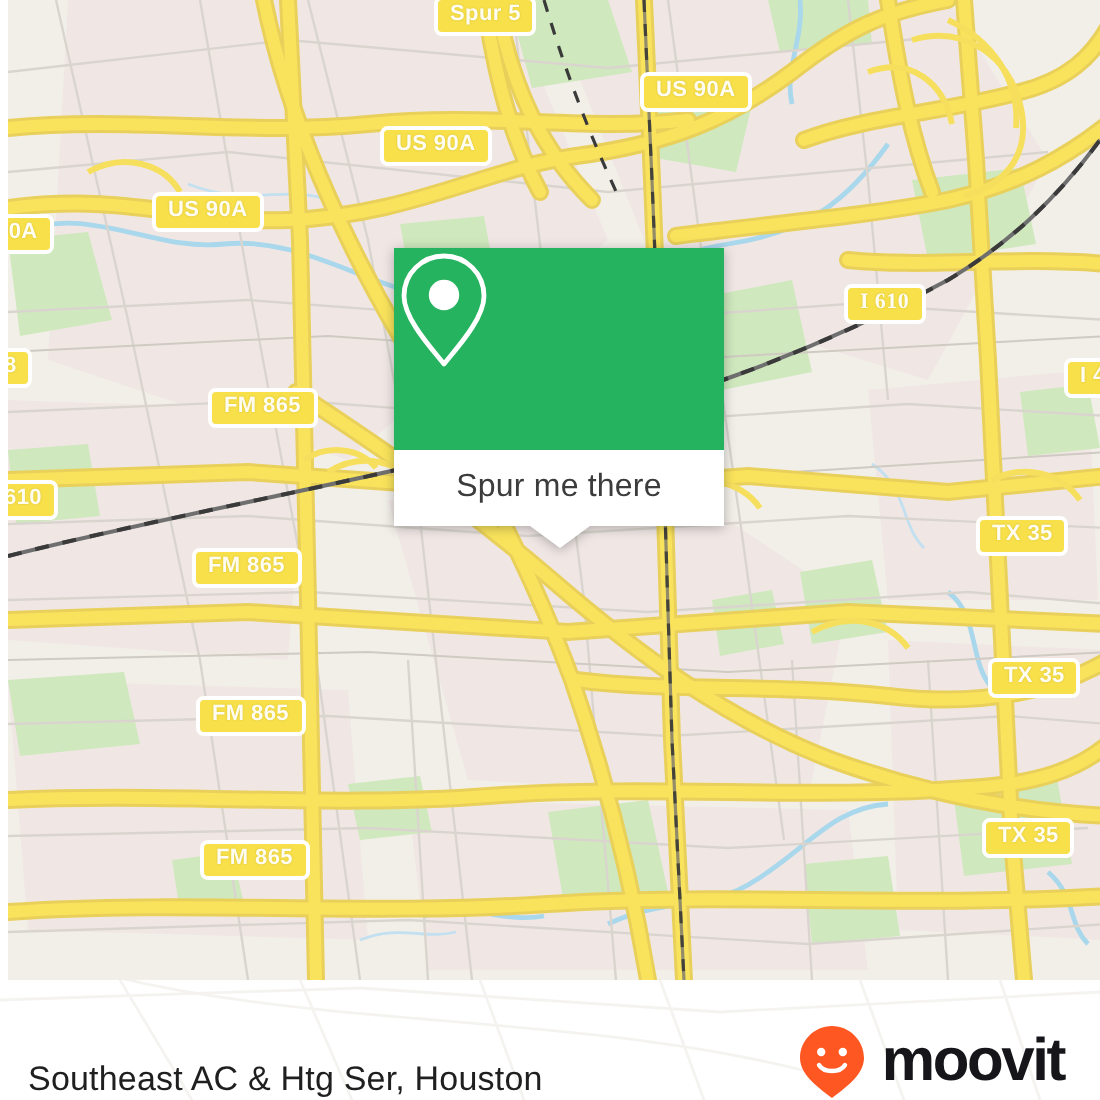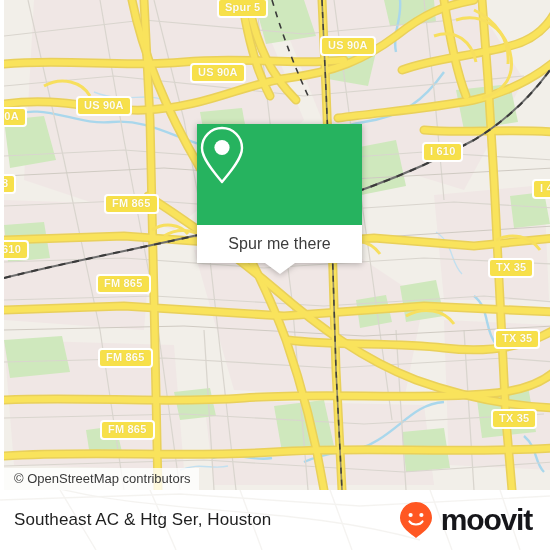--- a/index.html
+++ b/index.html
@@ -62,21 +62,21 @@
     background:rgba(255,255,255,.78);
     padding:3px 8px 4px 10px;
     font-size:13px;color:#3a3a3a;
     white-space:nowrap;
   }
 
   
   #footer{
     position:absolute;left:0;top:490px;width:550px;height:60px;
     background:rgba(255,255,255,.90);
-    display:flex;align-items:center;justify-content:space-between;
+    display:flex;align-items:flex-end;justify-content:space-between;
     box-sizing:border-box;padding:0 18px 0 14px;
     overflow:hidden;
   }
   #footer-bg{position:absolute;left:0;top:-490px;z-index:0;opacity:.30;}
   #footer-title{
     position:relative;z-index:1;
     font-size:17px;color:#1f1f1f;letter-spacing:.1px;
   }
   #brand{position:relative;z-index:1;display:flex;align-items:center;gap:8px;}
   #brand-word{
@@ -225,21 +225,21 @@
         <path d="M318,0 L322,90 L328,240 L332,370 L338,490" fill="none" stroke="#2f2f2f" stroke-width="1.6" stroke-dasharray="6 6" opacity=".8"></path>
         <path d="M268,0 C280,40 292,70 306,100" fill="none" stroke="#3a3a3a" stroke-width="1.6" stroke-dasharray="6 6"></path>
       </g>
     </svg>
 
     <div class="shield" style="left:213px;top:-2px;">Spur 5</div>
     <div class="shield" style="left:316px;top:36px;">US 90A</div>
     <div class="shield" style="left:186px;top:63px;">US 90A</div>
     <div class="shield" style="left:72px;top:96px;">US 90A</div>
     <div class="shield" style="left:-14px;top:107px;">90A</div>
-    <div class="shield" style="left:418px;top:142px;">I 610</div>
+    <div class="shield" style="left:418px;top:142px;font-family:Liberation Serif, serif;">I 610</div>
     <div class="shield" style="left:528px;top:179px;">I 45</div>
     <div class="shield" style="left:100px;top:194px;">FM 865</div>
     <div class="shield" style="left:-10px;top:174px;">8</div>
     <div class="shield" style="left:-10px;top:240px;">610</div>
     <div class="shield" style="left:92px;top:274px;">FM 865</div>
     <div class="shield" style="left:484px;top:258px;">TX 35</div>
     <div class="shield" style="left:490px;top:329px;">TX 35</div>
     <div class="shield" style="left:94px;top:348px;">FM 865</div>
     <div class="shield" style="left:96px;top:420px;">FM 865</div>
     <div class="shield" style="left:487px;top:409px;">TX 35</div>
@@ -250,21 +250,20 @@
           <path d="M25 4 C13.9 4 5 12.9 5 24 C5 35.5 19 50.5 25 58 C31 50.5 45 35.5 45 24 C45 12.9 36.1 4 25 4 Z" fill="none" stroke="#ffffff" stroke-width="2.4" stroke-linejoin="round"></path>
           <circle cx="25" cy="23.5" r="7.6" fill="#ffffff"></circle>
         </svg>
       </div>
       <div id="callout-white">
         <span id="callout-label">Spur me there</span>
       </div>
       <div id="callout-tail"></div>
     </div>
 
-    <div id="attribution">© OpenStreetMap contributors</div>
   </div>
 
   <div id="footer">
     <svg id="footer-bg" width="550" height="550" viewBox="0 0 550 550">
       <g fill="none" stroke="#ded9d1" stroke-width="1.4">
         <path d="M0,500 L180,494 L360,506 L550,496"></path>
         <path d="M60,490 L96,550"></path>
         <path d="M150,490 L176,550"></path>
         <path d="M240,490 L262,550"></path>
         <path d="M330,490 L352,550"></path>

